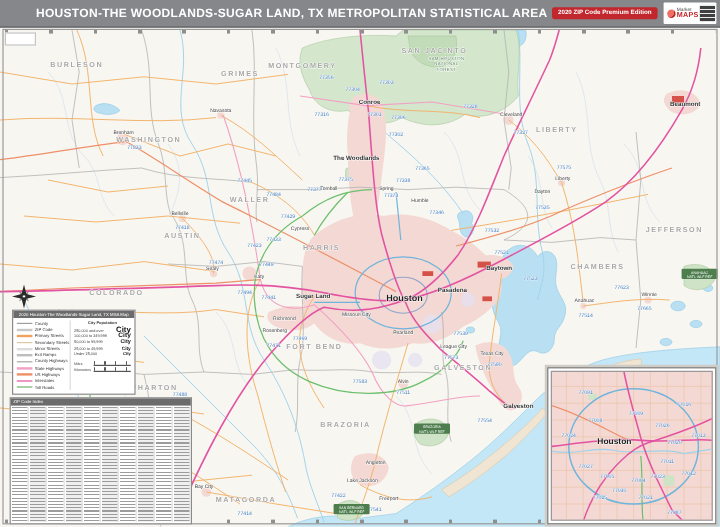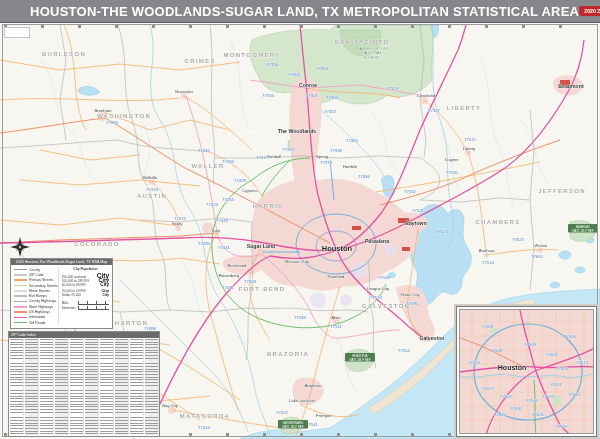--- a/index.html
+++ b/index.html
@@ -1,21 +1,21 @@
 <!DOCTYPE html>
 <html><head>
 <meta charset="utf-8">
 <style>
   html,body{margin:0;padding:0;background:#e8e8e8}
   .stage{position:relative;width:600px;height:439px;overflow:hidden;background:#fff;
          font-family:"Liberation Sans",sans-serif;}
   
   .header{position:absolute;left:0;top:0;right:0;height:22px;background:#85878a;
           display:flex;align-items:center;z-index:20;border-bottom:1px solid #5f6164}
-  .header .title{color:#fff;font-weight:bold;font-size:13px;letter-spacing:.25px;
+  .header .title{color:#fff;font-weight:bold;font-size:10px;letter-spacing:.25px;
                  padding-left:30px;flex:1;white-space:nowrap}
   .edition{background:#c1272d;color:#fff;font-size:5.2px;font-weight:bold;
            padding:2px 5px;border-radius:2px;margin-right:5px;white-space:nowrap}
   .logo{width:44px;height:18px;background:#fff;border-radius:1px;margin-right:3px;
         display:flex;align-items:center;padding:1px;box-sizing:border-box}
   .logo .globe{width:7px;height:7px;border-radius:50%;flex:0 0 7px;
         background:radial-gradient(circle at 35% 35%,#ef7066 0 55%,#b32a22 56%);margin:0 1px 0 2px}
   .logo .mm{line-height:1}
   .logo .l1{font-size:4px;color:#444;display:block}
   .logo .l2{font-size:6px;font-weight:bold;color:#c1272d;display:block;letter-spacing:.2px}

